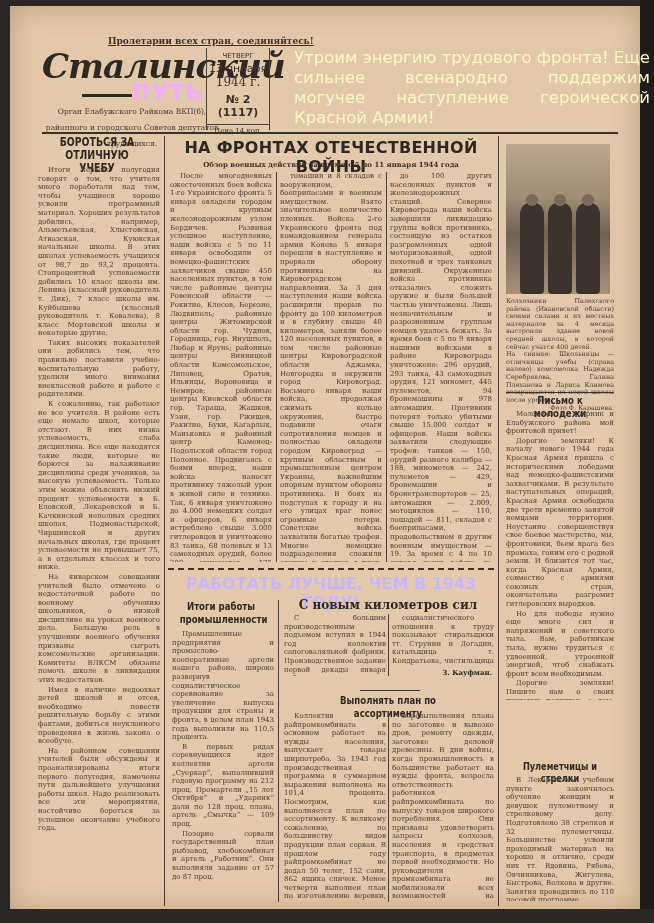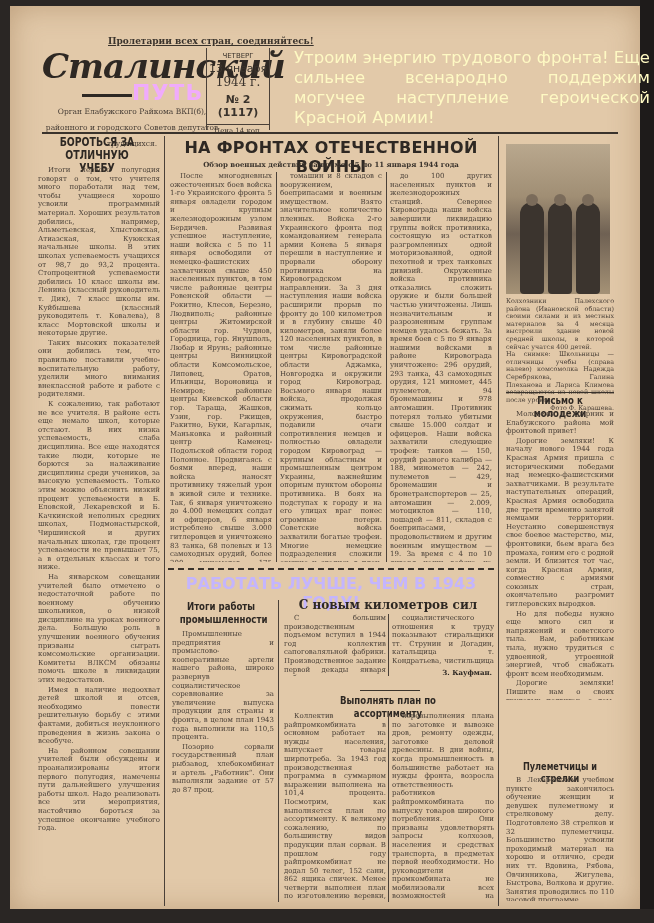--- a/index.html
+++ b/index.html
@@ -120,20 +120,21 @@
 <div class="col" style="left:506px;top:776px;width:108px;height:125px;">
     <p>В Лекаревском учебном пункте закончилось обучение женщин и девушек пулеметному и стрелковому делу. Подготовлено 38 стрелков и 32 пулеметчицы. Большинство усвоили проходимый материал на хорошо и отлично, среди них тт. Вдовина, Рябова, Овчинникова, Жигулева, Быстрова, Волкова и другие. Занятия проводились по 110 часовой программе.</p>
   </div>
 
 <div class="dashed" style="left:168px;top:568px;width:326px;"></div>
 <div class="sec-head">РАБОТАТЬ ЛУЧШЕ, ЧЕМ В 1943 ГОДУ!</div>
 
 <div class="h-cond" style="position:absolute;left:168px;top:600px;width:106px;font-size:11px;line-height:13px;">Итоги работы промышленности</div>
 <div class="col" style="left:172px;top:630px;width:102px;height:272px;">
   <p>Промышленные предприятия и промыслово-кооперативные артели нашего района, широко развернув социалистическое соревнование за увеличение выпуска продукции для страны и фронта, в целом план 1943 года выполнили на 110,5 процента.</p>
+  <p>В первых рядах соревнующихся идет коллектив артели „Суеркар“, выполнивший годовую программу на 212 проц. Промартели „15 лет Октября“ и „Ударник“ дали по 128 проц. плана, артель „Смычка“ — 109 проц.</p>
   <p>Позорно сорвали государственный план рыбзавод, хлебокомбинат и артель „Работник“. Они выполняли задание от 57 до 87 проц.</p>
 </div>
 <div class="vrule" style="left:278px;top:600px;height:302px;"></div>
 
 <div style="position:absolute;left:282px;top:598px;width:212px;text-align:center;font-family:'DejaVu Serif',serif;font-weight:bold;font-size:12px;color:#2e2823;">С новым километров сил</div>
 <div class="col" style="left:284px;top:614px;width:102px;height:62px;">
     <p>С большим производственным подъемом вступил в 1944 год коллектив сапоговаляльной фабрики. Производственное задание первой декады января рабочие значительно перевыполнили, дав 221 пару валенок, при плане 160 пар. Пример</p>
   </div>
 <div class="vrule" style="left:388px;top:614px;height:62px;"></div>
 <div class="col" style="left:392px;top:614px;width:102px;height:52px;">

